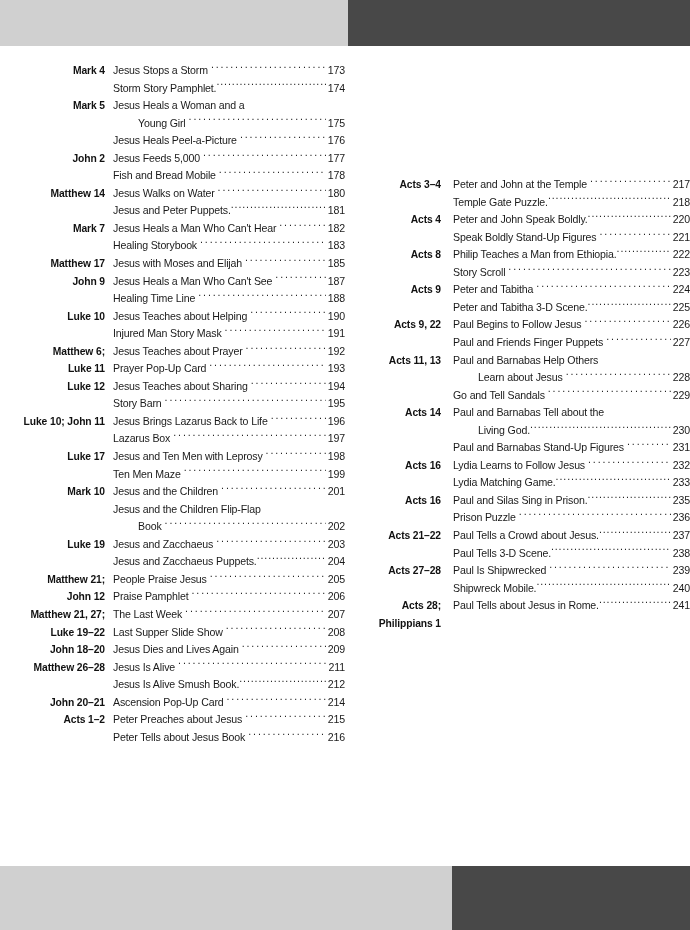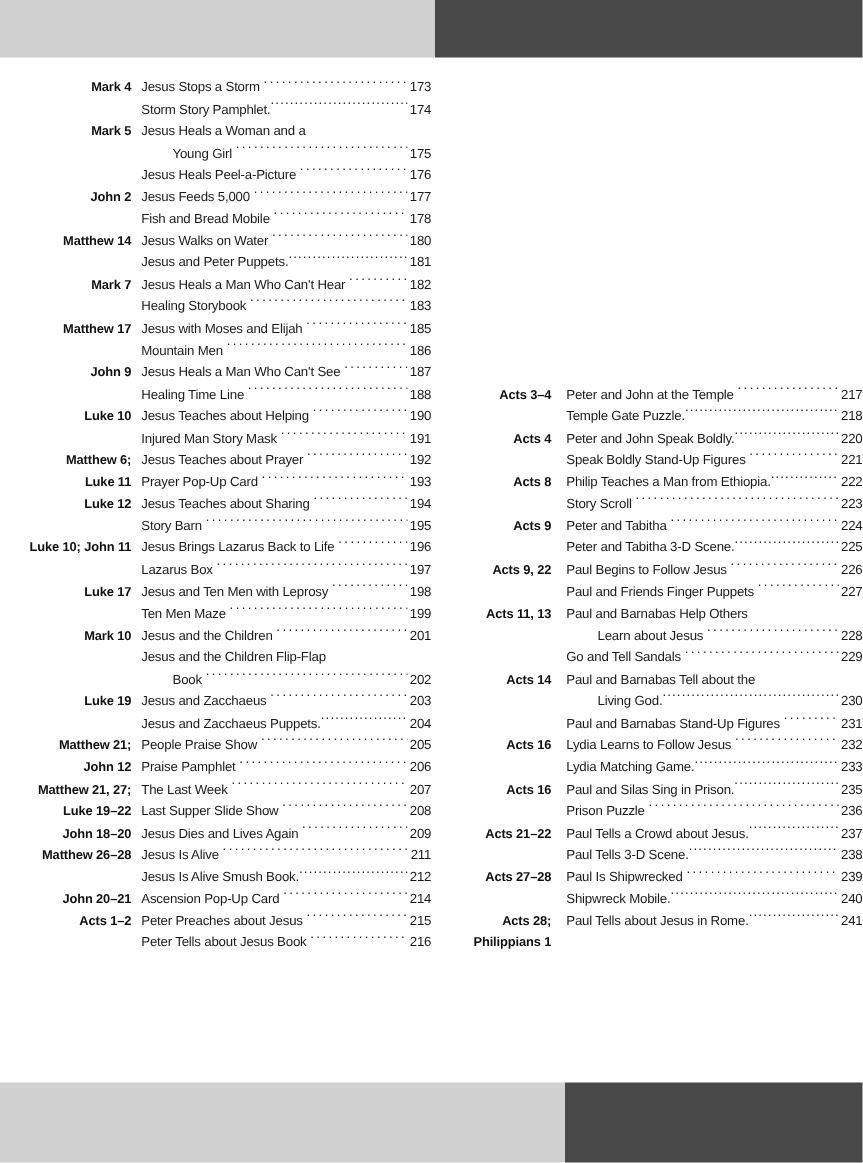--- a/index.html
+++ b/index.html
@@ -35,21 +35,21 @@
   
   .page {
     position: absolute;
     top: 62px;
     left: 0;
     width: 690px;
   }
 
   .columns {
     display: flex;
-    align-items: flex-end;
+    align-items: center;
   }
 
   .col {
     position: relative;
   }
   .col-left  { width: 345px; }
   .col-right { width: 345px; }
 
   
   .toc-row {
@@ -250,29 +250,20 @@
         <div class="toc-row">
           <div class="ref">Matthew 17</div>
           <div class="ref-gap-left"></div>
           <div class="entry">
             <span class="title">Jesus with Moses and Elijah</span>
             <span class="leader"></span>
             <span class="pageno">185</span>
           </div>
         </div>
         <div class="toc-row">
-          <div class="ref"></div>
-          <div class="ref-gap-left"></div>
-          <div class="entry">
-            <span class="title">Mountain Men</span>
-            <span class="leader"></span>
-            <span class="pageno">186</span>
-          </div>
-        </div>
-        <div class="toc-row">
           <div class="ref">John 9</div>
           <div class="ref-gap-left"></div>
           <div class="entry">
             <span class="title">Jesus Heals a Man Who Can't See</span>
             <span class="leader"></span>
             <span class="pageno">187</span>
           </div>
         </div>
         <div class="toc-row">
           <div class="ref"></div>
@@ -413,21 +404,21 @@
           <div class="entry">
             <span class="title">Jesus and Zacchaeus Puppets.</span>
             <span class="leader tight"></span>
             <span class="pageno">204</span>
           </div>
         </div>
         <div class="toc-row">
           <div class="ref">Matthew 21;</div>
           <div class="ref-gap-left"></div>
           <div class="entry">
-            <span class="title">People Praise Show</span>
+            <span class="title">People Praise Jesus</span>
             <span class="leader"></span>
             <span class="pageno">205</span>
           </div>
         </div>
         <div class="toc-row">
           <div class="ref">John 12</div>
           <div class="ref-gap-left"></div>
           <div class="entry">
             <span class="title">Praise Pamphlet</span>
             <span class="leader"></span>

